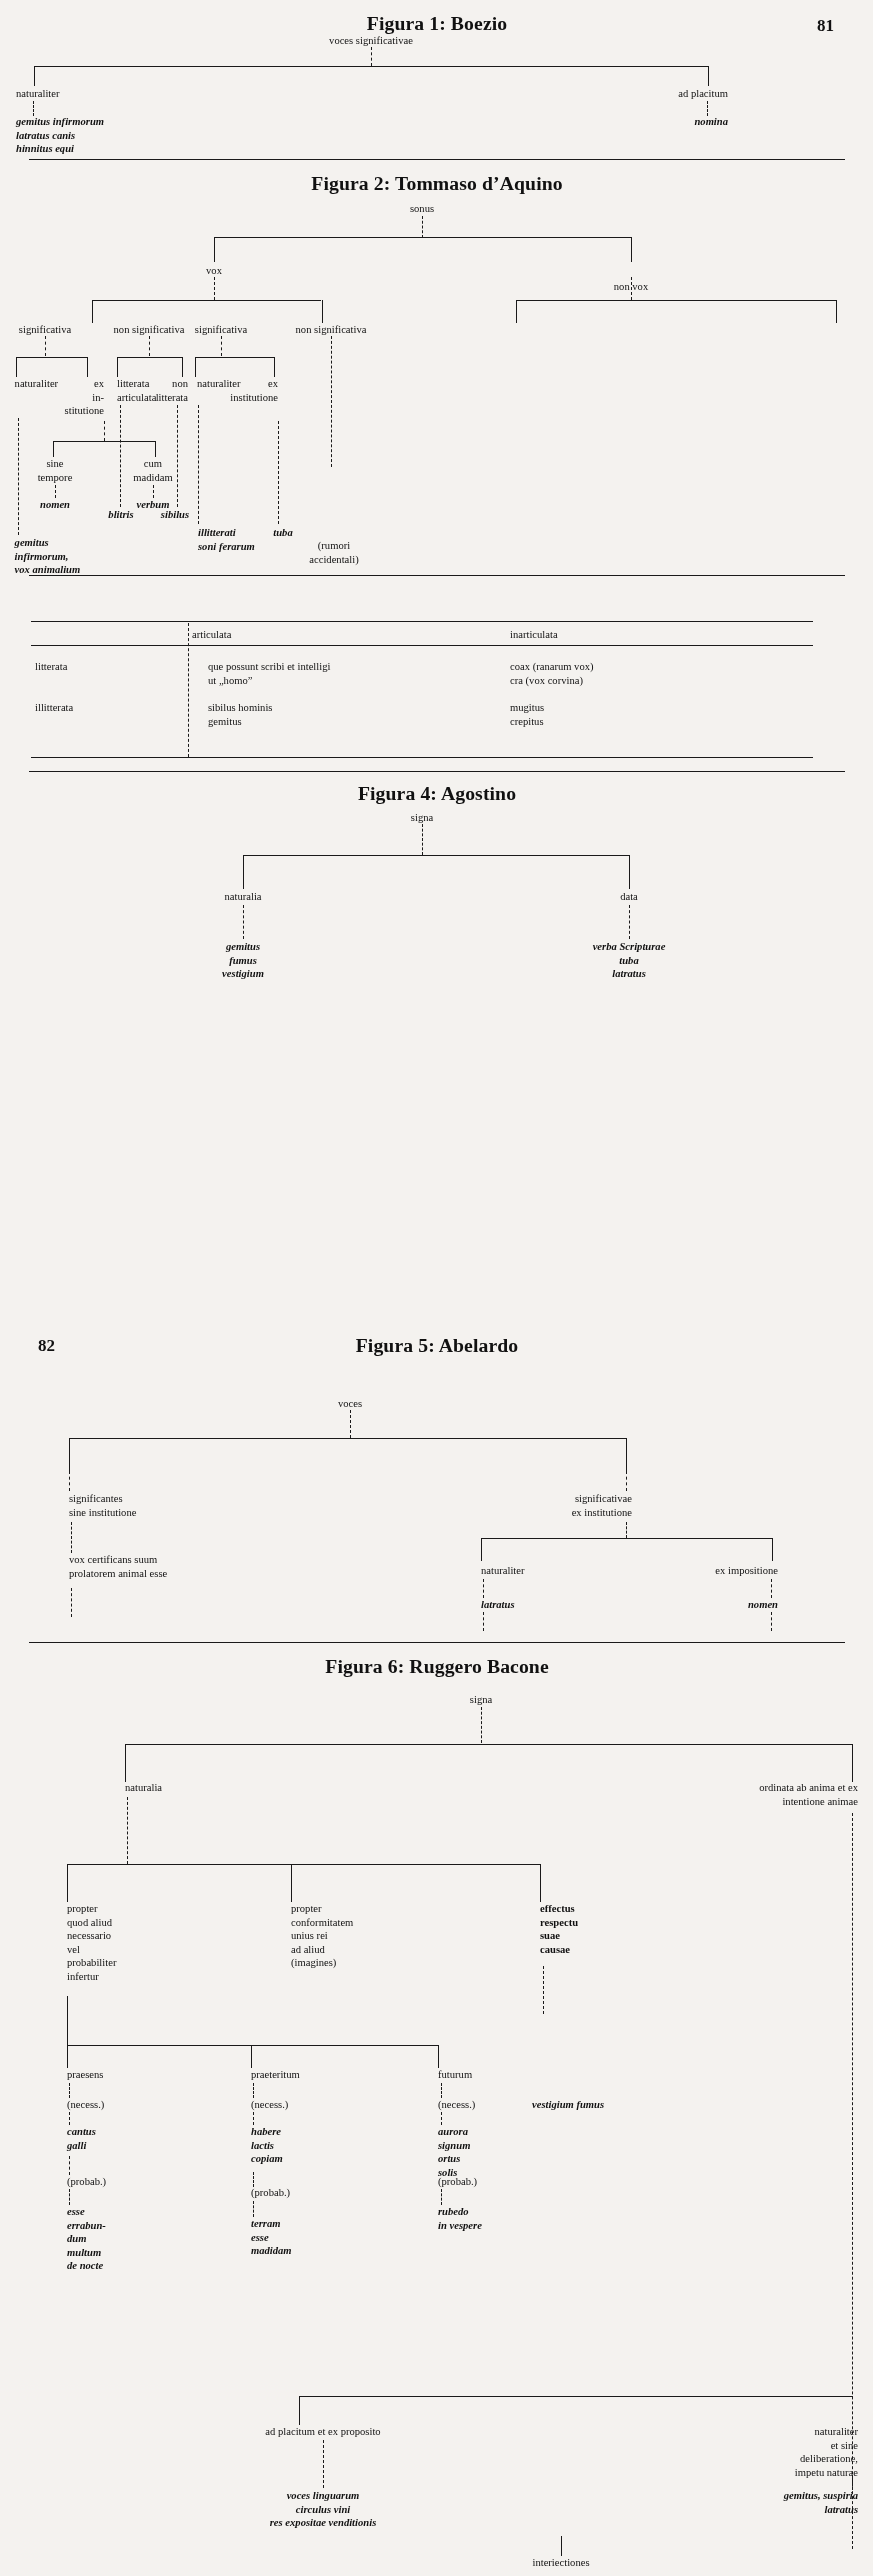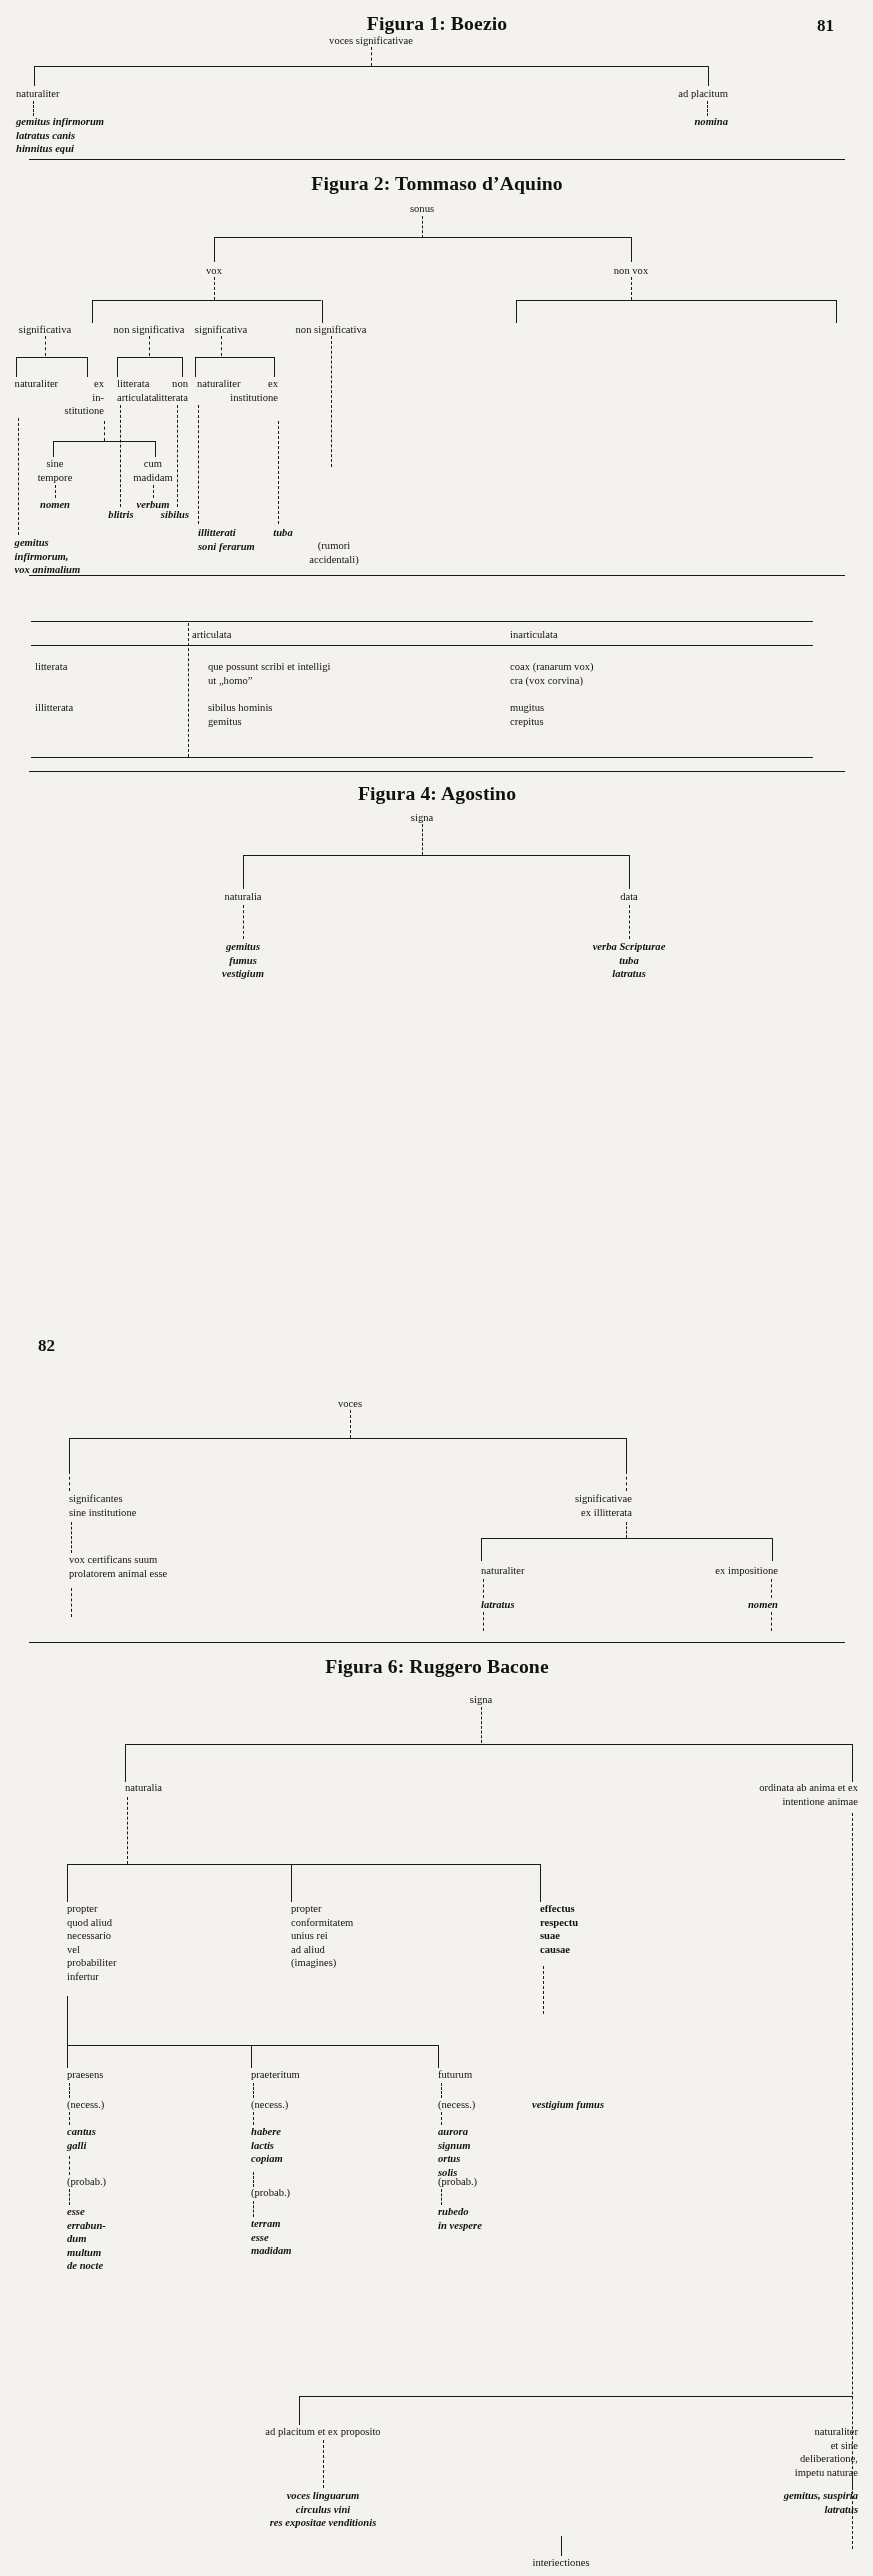--- a/index.html
+++ b/index.html
@@ -84,21 +84,21 @@
   <div class="fig-title" style="top:172px;" data-name="figure-2-title">Figura 2: Tommaso d’Aquino</div>
 
   <div class="node ctr" style="left:422px;top:202px;" data-name="fig2-root">sonus</div>
   <div class="dash" style="left:422px;top:216px;height:22px;" data-name="fig2-root-connector"></div>
 
   <div class="hline" style="left:214px;top:237px;width:417px;" data-name="fig2-bar-1"></div>
   <div class="vline" style="left:214px;top:237px;height:25px;" data-name="fig2-vox-drop"></div>
   <div class="vline" style="left:631px;top:237px;height:25px;" data-name="fig2-nonvox-drop"></div>
 
   <div class="node ctr" style="left:214px;top:264px;" data-name="fig2-node-vox">vox</div>
-  <div class="node ctr" style="left:631px;top:264px;text-align:right;" data-name="fig2-node-non-vox">non vox</div>
+  <div class="node ctr" style="left:631px;top:280px;text-align:right;" data-name="fig2-node-non-vox">non vox</div>
 
   <div class="dash" style="left:214px;top:277px;height:23px;" data-name="fig2-vox-connector"></div>
   <div class="dash" style="left:631px;top:277px;height:23px;" data-name="fig2-nonvox-connector"></div>
 
   <div class="hline" style="left:92px;top:300px;width:229px;" data-name="fig2-bar-vox"></div>
   <div class="vline" style="left:92px;top:300px;height:23px;" data-name="fig2-vox-left-drop"></div>
   <div class="vline" style="left:322px;top:300px;height:23px;" data-name="fig2-vox-right-drop"></div>
 
   <div class="hline" style="left:516px;top:300px;width:320px;" data-name="fig2-bar-nonvox"></div>
   <div class="vline" style="left:516px;top:300px;height:23px;" data-name="fig2-nonvox-left-drop"></div>
@@ -231,35 +231,36 @@
 
   <div class="node ctr it" style="left:243px;top:940px;" data-name="fig4-leaf-naturalia-examples">gemitus
 fumus
 vestigium</div>
   <div class="node ctr it" style="left:629px;top:940px;" data-name="fig4-leaf-data-examples">verba Scripturae
 tuba
 latratus</div>
 
   <div class="pageno" style="left:38px;top:1336px;" data-name="page-number-82">82</div>
 
+  <div class="fig-title" style="top:1334px;" data-name="figure-5-title">Figura 5: Abelardo</div>
 
   <div class="node ctr" style="left:350px;top:1397px;" data-name="fig5-root">voces</div>
   <div class="dash" style="left:350px;top:1410px;height:28px;" data-name="fig5-root-connector"></div>
 
   <div class="hline" style="left:69px;top:1438px;width:557px;" data-name="fig5-bar"></div>
   <div class="vline" style="left:69px;top:1438px;height:34px;" data-name="fig5-left-drop"></div>
   <div class="vline" style="left:626px;top:1438px;height:34px;" data-name="fig5-right-drop"></div>
 
   <div class="dash" style="left:69px;top:1471px;height:20.4px;" data-name="fig5-left-dash"></div>
   <div class="dash" style="left:626px;top:1471px;height:20.4px;" data-name="fig5-right-dash"></div>
 
   <div class="node" style="left:69px;top:1492px;" data-name="fig5-node-left">significantes
 sine institutione</div>
   <div class="node rgt" style="left:632px;top:1492px;" data-name="fig5-node-right">significativae
-ex illitterata</div>
+ex institutione</div>
 
   <div class="dash" style="left:71px;top:1522px;height:31px;" data-name="fig5-left-leaf-connector"></div>
   <div class="node" style="left:69px;top:1553px;" data-name="fig5-leaf-left-example">vox certificans suum
 prolatorem animal esse</div>
   <div class="dash" style="left:71px;top:1588px;height:29px;" data-name="fig5-left-tail"></div>
 
   <div class="dash" style="left:626px;top:1522px;height:16px;" data-name="fig5-right-leaf-connector"></div>
   <div class="hline" style="left:481px;top:1538px;width:291px;" data-name="fig5-right-bar"></div>
   <div class="vline" style="left:481px;top:1538px;height:23px;" data-name="fig5-right-left-drop"></div>
   <div class="vline" style="left:772px;top:1538px;height:23px;" data-name="fig5-right-right-drop"></div>

